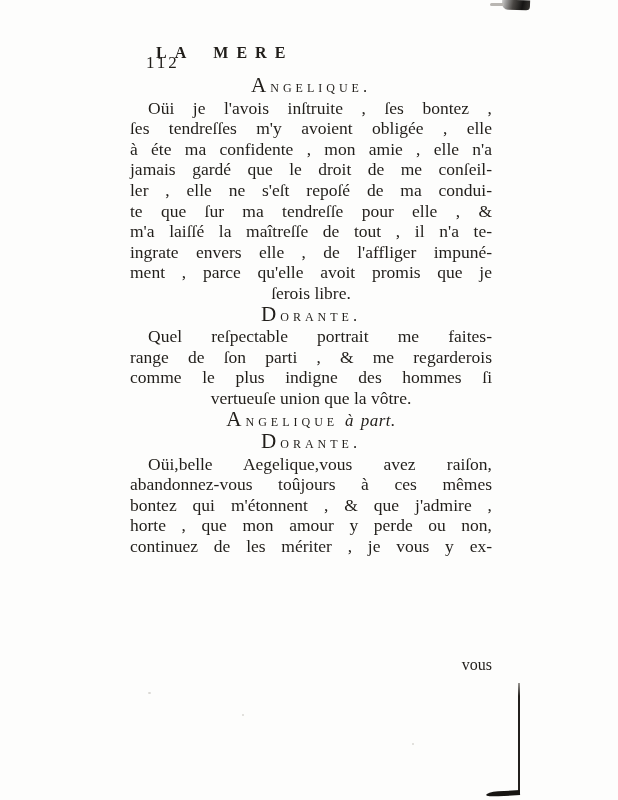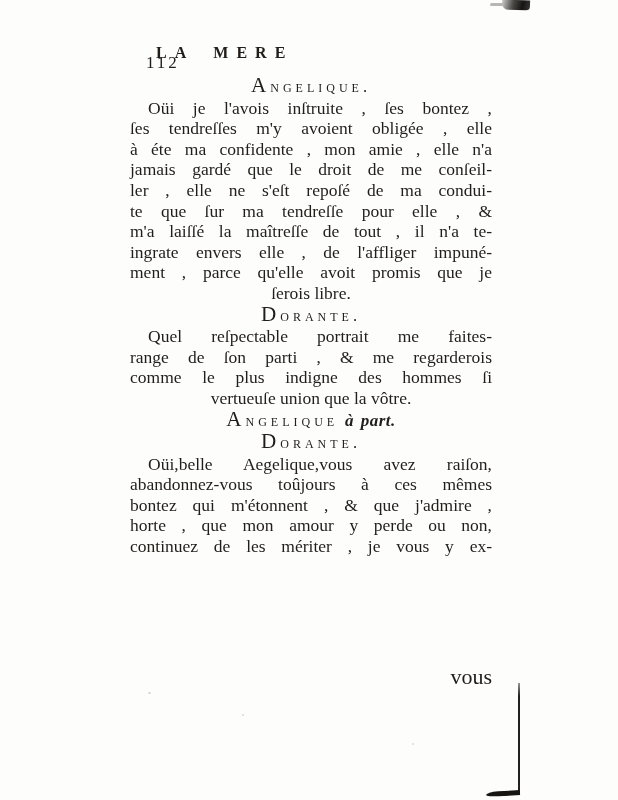--- a/index.html
+++ b/index.html
@@ -66,30 +66,28 @@
     font-size: 16.5px;
     letter-spacing: 4px;
     word-spacing: 2px;
   }
   .speaker::first-letter { font-size: 1.28em; }
   .speaker .suffix {
     font-variant: normal;
     font-style: italic;
     letter-spacing: 0.5px;
     font-size: 17px;
-    font-weight: bold;
   }
   .catchword {
     position: absolute;
     top: 656px;
     left: 130px;
     width: 362px;
     text-align: right;
-    font-size: 22px;
-    margin-top: 8px;
+    font-size: 16px;
   }
   
   .smudge-top {
     position: absolute;
     left: 502px;
     top: 0;
     width: 28px;
     height: 10px;
     background: linear-gradient(100deg, #cccccc, #4a4744 40%, #151413 72%, #3a3835);
     border-radius: 0 0 4px 6px;

